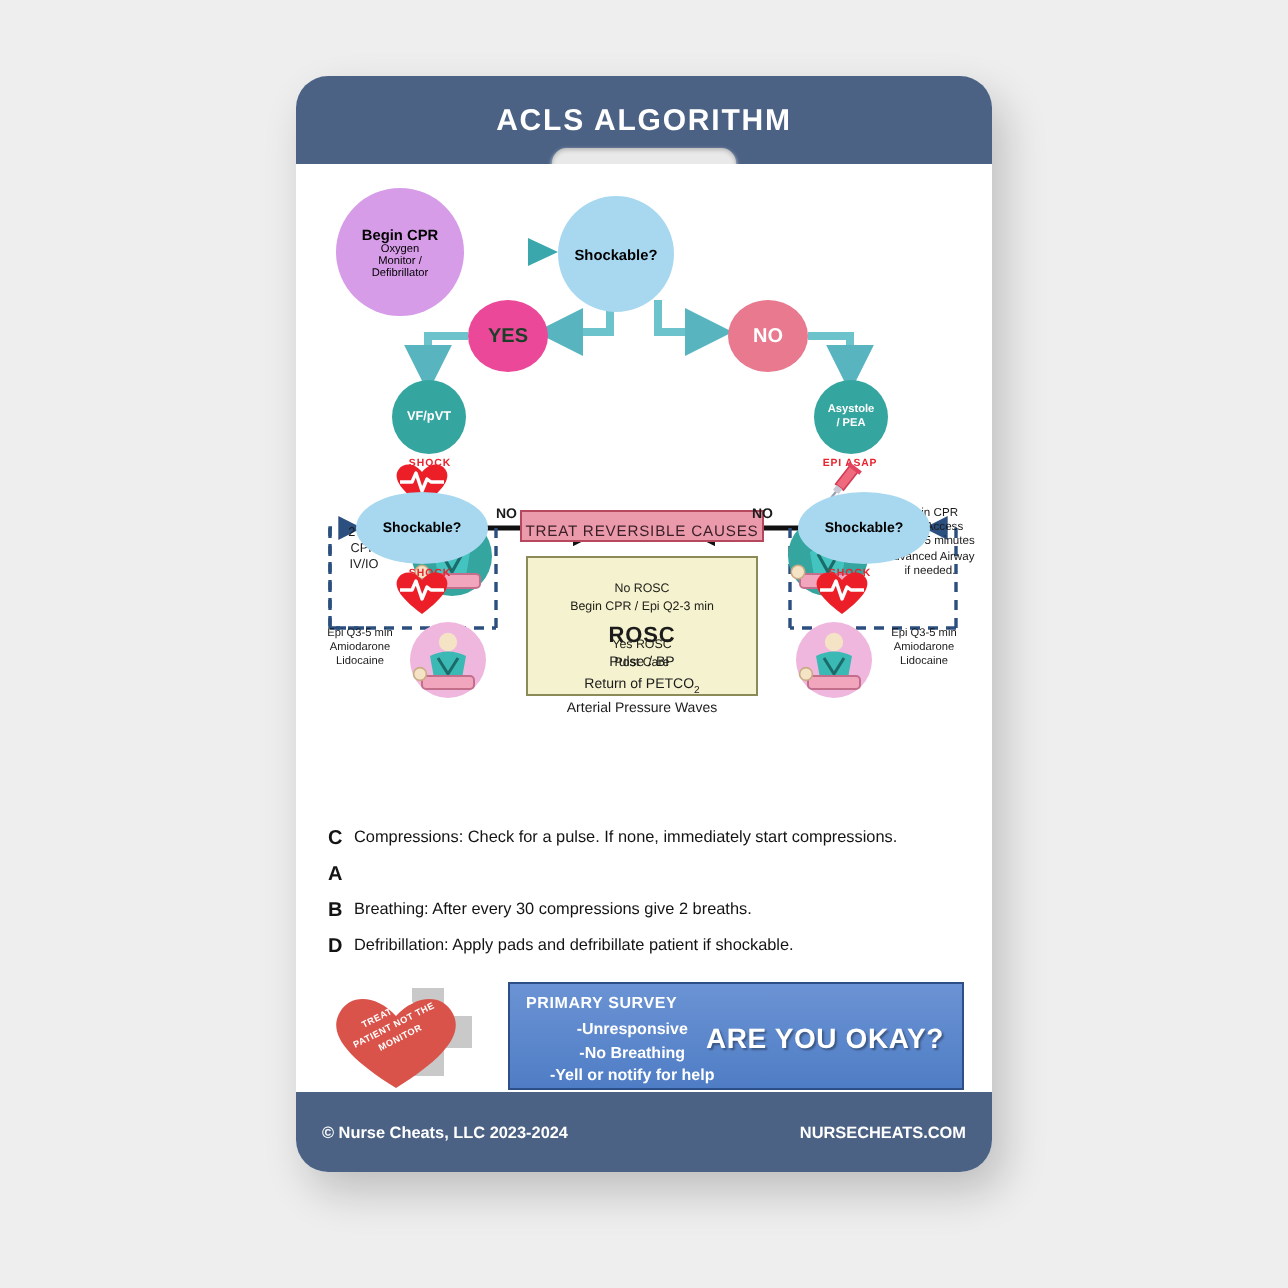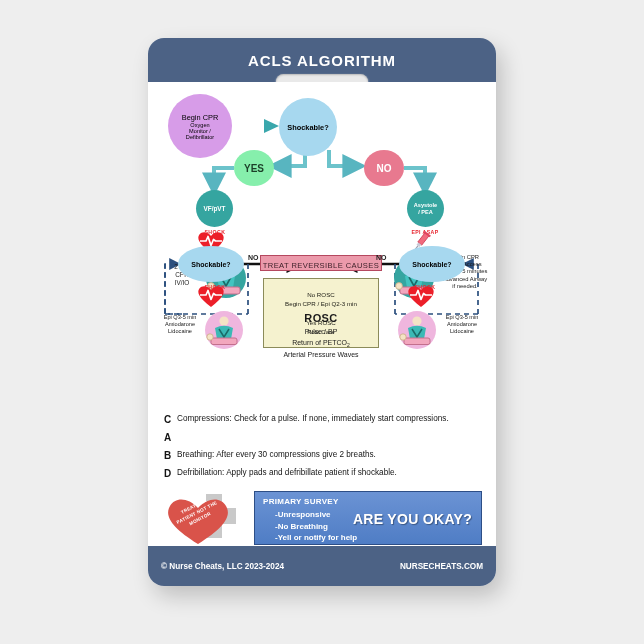--- a/index.html
+++ b/index.html
@@ -52,25 +52,25 @@
 
   
   #flow { position:absolute; left:0; top:0; width:348px; height:330px; }
   #flow svg { position:absolute; left:0; top:0; }
 
   .node {
     position:absolute; display:flex; flex-direction:column;
     align-items:center; justify-content:center; text-align:center;
     border-radius:50%;
   }
-  .node b { font-weight:normal; }
+  .node b { font-weight:bold; }
 
   .n-begin  { background:#d79ce8; }
   .n-shock  { background:#a7d8ef; }
-  .n-yes    { background:#86efac; }
+  .n-yes    { background:#ec4899; }
   .n-no     { background:#e8798f; }
   .n-rhythm { background:#35a5a0; color:#fff; }
   .n-cpr    { background:#35a5a0; }
 
   .lbl { position:absolute; text-align:center; color:#1b1b1b; line-height:1.25; }
 
   .banner {
     position:absolute; background:#eb9aab; border:1px solid #b5485f;
     color:#3a1f27; font-size:7.6px; letter-spacing:.4px;
     display:flex; align-items:flex-end; justify-content:center;
@@ -89,20 +89,21 @@
   .cabd-row { display:flex; align-items:flex-start; margin-bottom:7px; }
   .cabd-key { width:13px; font-size:10px; font-weight:bold; color:#141414; flex:none; }
   .cabd-txt { font-size:8.2px; color:#141414; line-height:1.25; }
 
   
   #survey { position:absolute; left:14px; top:406px; width:320px; height:62px; }
   #survey-box {
     position:absolute; left:92px; top:3px; width:228px; height:54px;
     background:#5b87ce; border:1px solid #2d4e86;
     background-image:linear-gradient(180deg,#6b93d4 0%,#4f7dc5 100%);
+    text-align:center;
   }
   #survey-hd { position:absolute; left:8px; top:5px; color:#fff; font-size:8px; font-weight:bold; letter-spacing:.3px; }
   #survey-list { position:absolute; left:20px; top:17px; color:#fff; font-size:8px; font-weight:bold; line-height:1.45; }
   #survey-ask { position:absolute; right:9px; top:19px; color:#ffffff; font-size:14px; font-weight:bold; letter-spacing:.3px; text-shadow:1px 1px 1px rgba(0,0,0,.35); }
   #logo { position:absolute; left:0; top:0; width:92px; height:60px; }
   #logo-text { position:absolute; left:11px; top:14px; width:48px; transform:rotate(-27deg); text-align:center; color:#fff; font-size:4.6px; font-weight:bold; line-height:1.55; letter-spacing:.3px; }
 </style>
 </head>
 <body>
 

